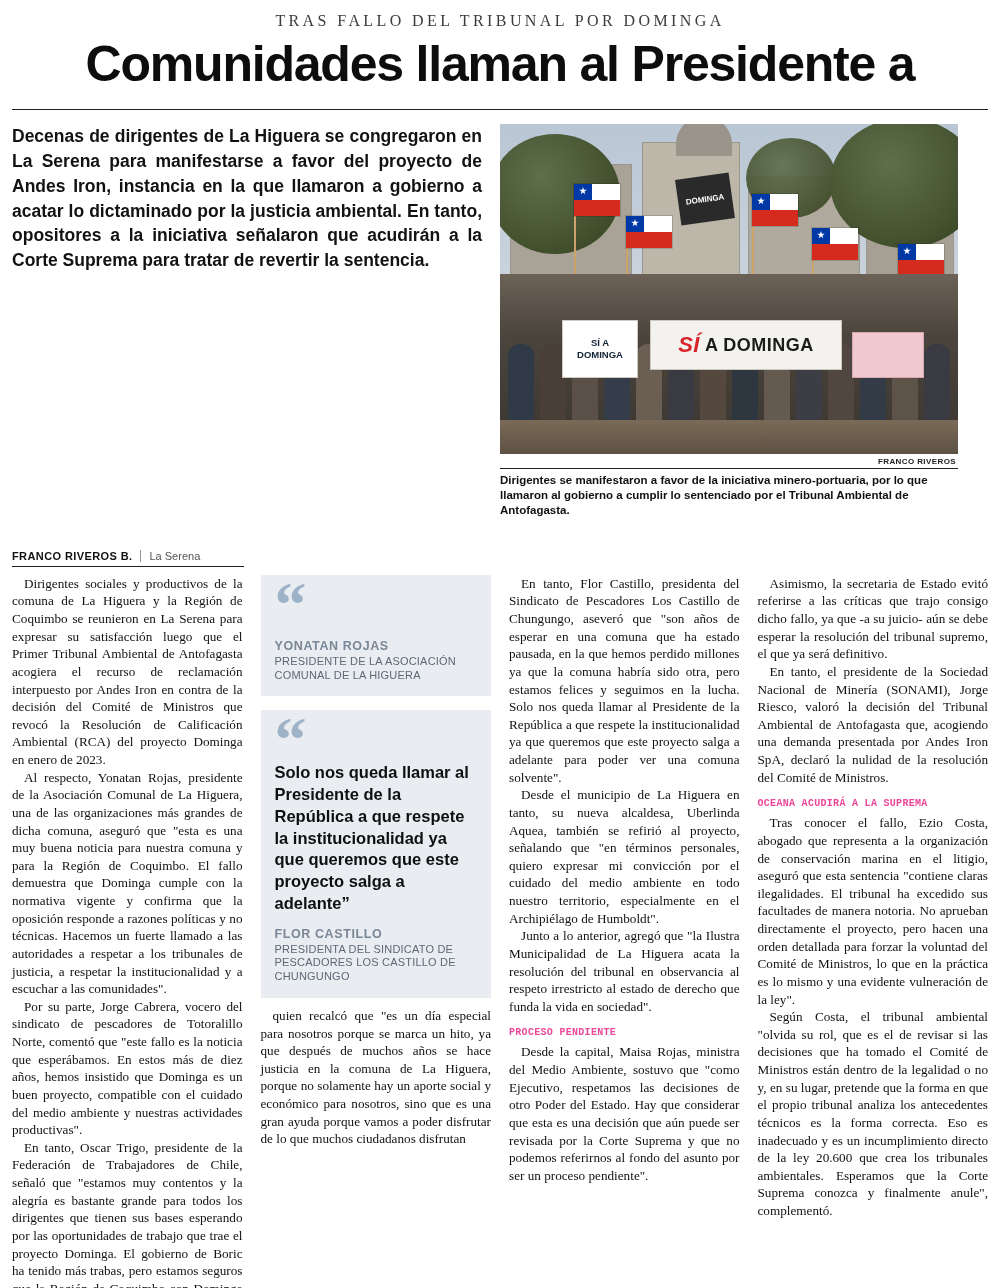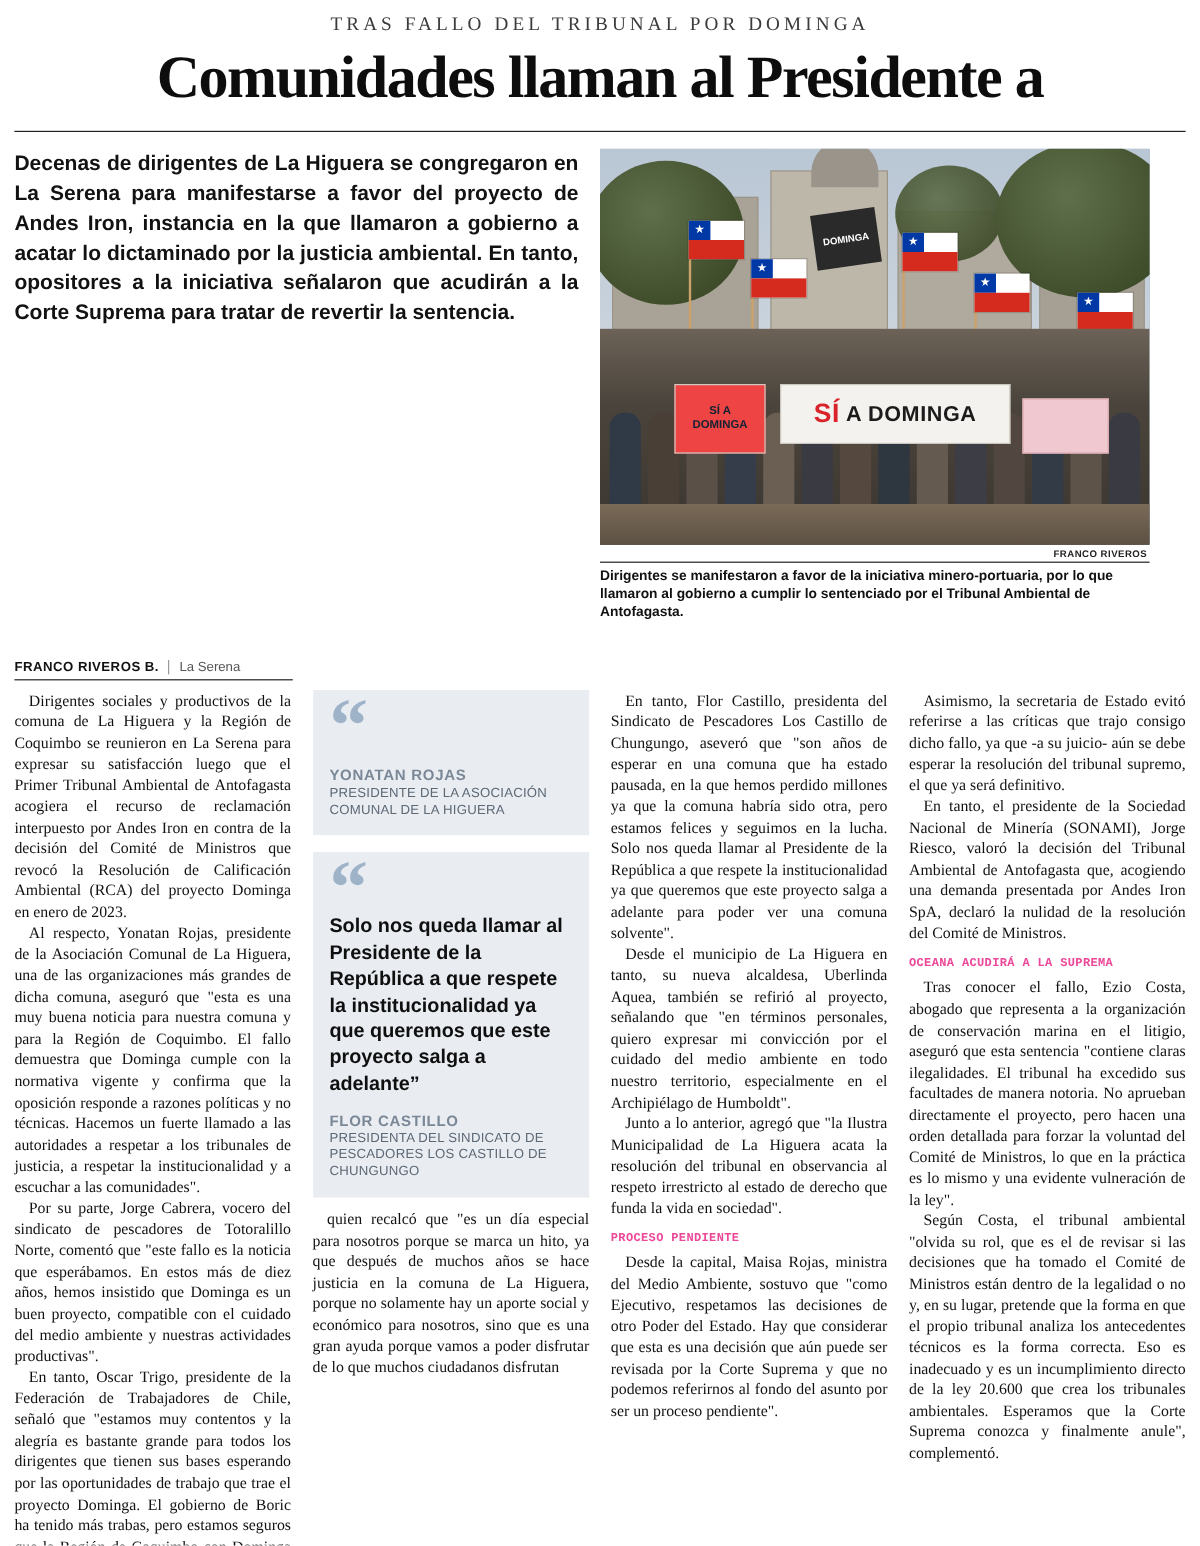--- a/index.html
+++ b/index.html
@@ -29,21 +29,21 @@
     font-family: "Liberation Serif", serif;
     font-size: 16px;
     letter-spacing: 3.4px;
     color: #3b3b3b;
     text-transform: uppercase;
     padding-top: 12px;
     font-weight: 400;
   }
   .headline {
     text-align: center;
-    font-family: Liberation Serif, serif;
+    font-family: Liberation Sans, sans-serif;
     font-weight: bold;
     font-size: 50px;
     line-height: 1.06;
     letter-spacing: -1.2px;
     color: #0d0d0d;
     margin: 8px 0 0 0;
     padding: 0 10px;
   }
   .headline .l2 { display: block; }
 
@@ -151,24 +151,24 @@
   .pole {
     position:absolute; width:2px; background:#caa26a;
   }
   .banner-main {
     position:absolute; left: 150px; top: 196px; width: 190px; height: 48px;
     background: #f4f2ee; border: 1px solid #cdc8bf;
     display:flex; align-items:center; justify-content:center;
     font-family:"Liberation Sans", sans-serif; font-weight:bold; font-size: 18px;
     letter-spacing: .5px; color:#1b1b1b;
   }
-  .banner-main .si { color:#d8232a; font-size: 22px; margin-right:5px; }
+  .banner-main .si { color:#d8232a; font-size: 22px; margin-right:5px;font-style:italic; }
   .banner-left {
     position:absolute; left: 62px; top: 196px; width: 74px; height: 56px;
-    background:#ef4444; border:1px solid #cfcac1;
+    background:#ffffff; border:1px solid #cfcac1;
     display:flex; flex-direction:column; align-items:center; justify-content:center;
     font-size: 9.5px; font-weight:bold; color:#123; line-height:1.25; text-align:center;
   }
   .banner-right {
     position:absolute; left: 352px; top: 208px; width: 70px; height: 44px;
     background:#f0c8cf; border:1px solid #d9a9b2;
   }
   .black-flag {
     position:absolute; left: 178px; top: 52px; width: 54px; height: 46px;
     background:#2a2a2a; transform: rotate(-8deg);

